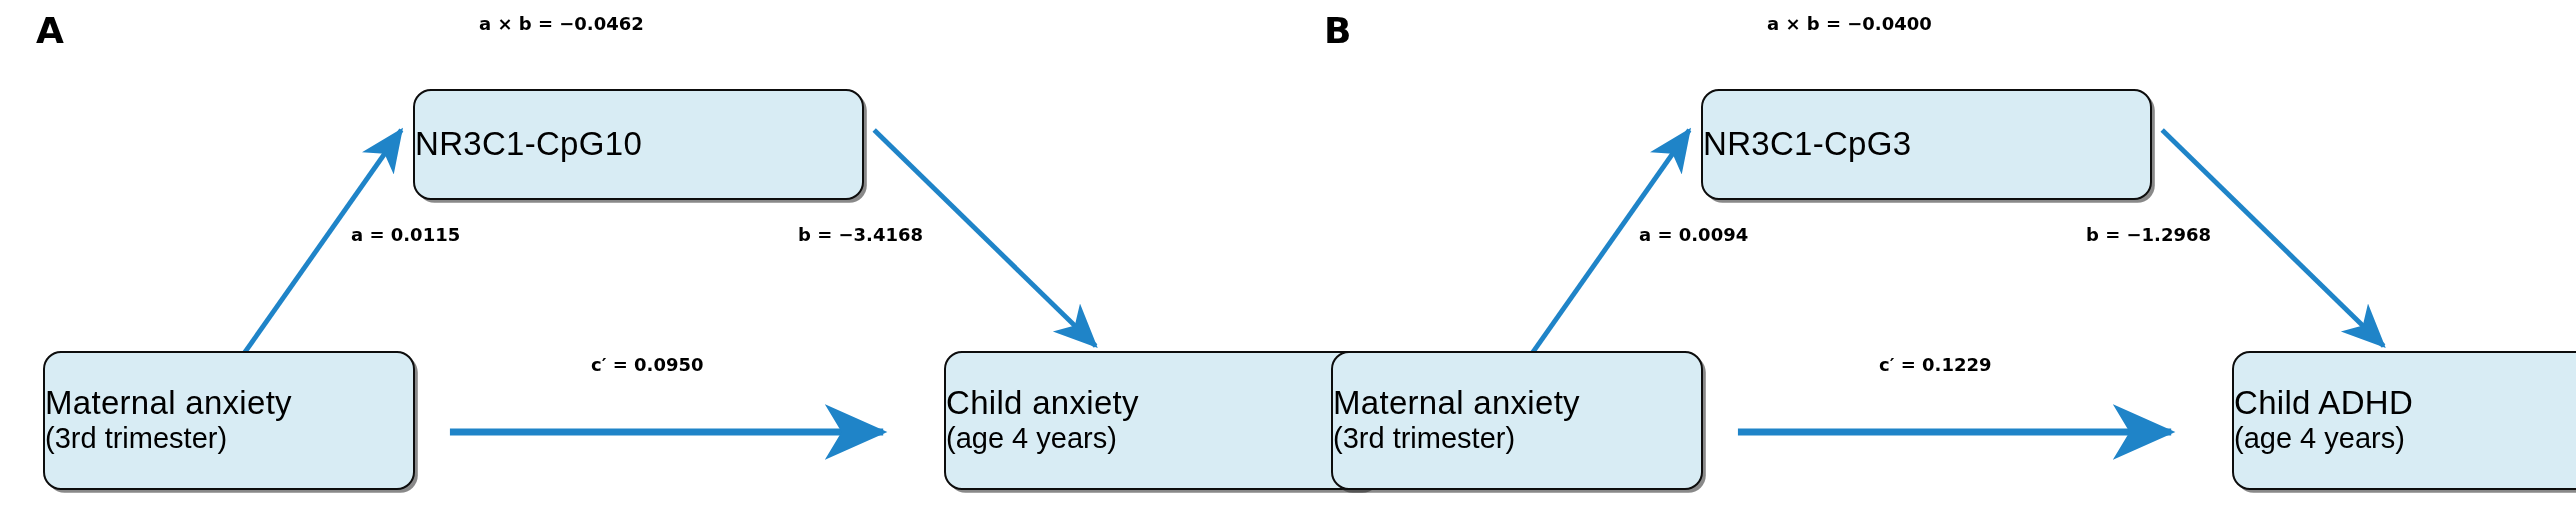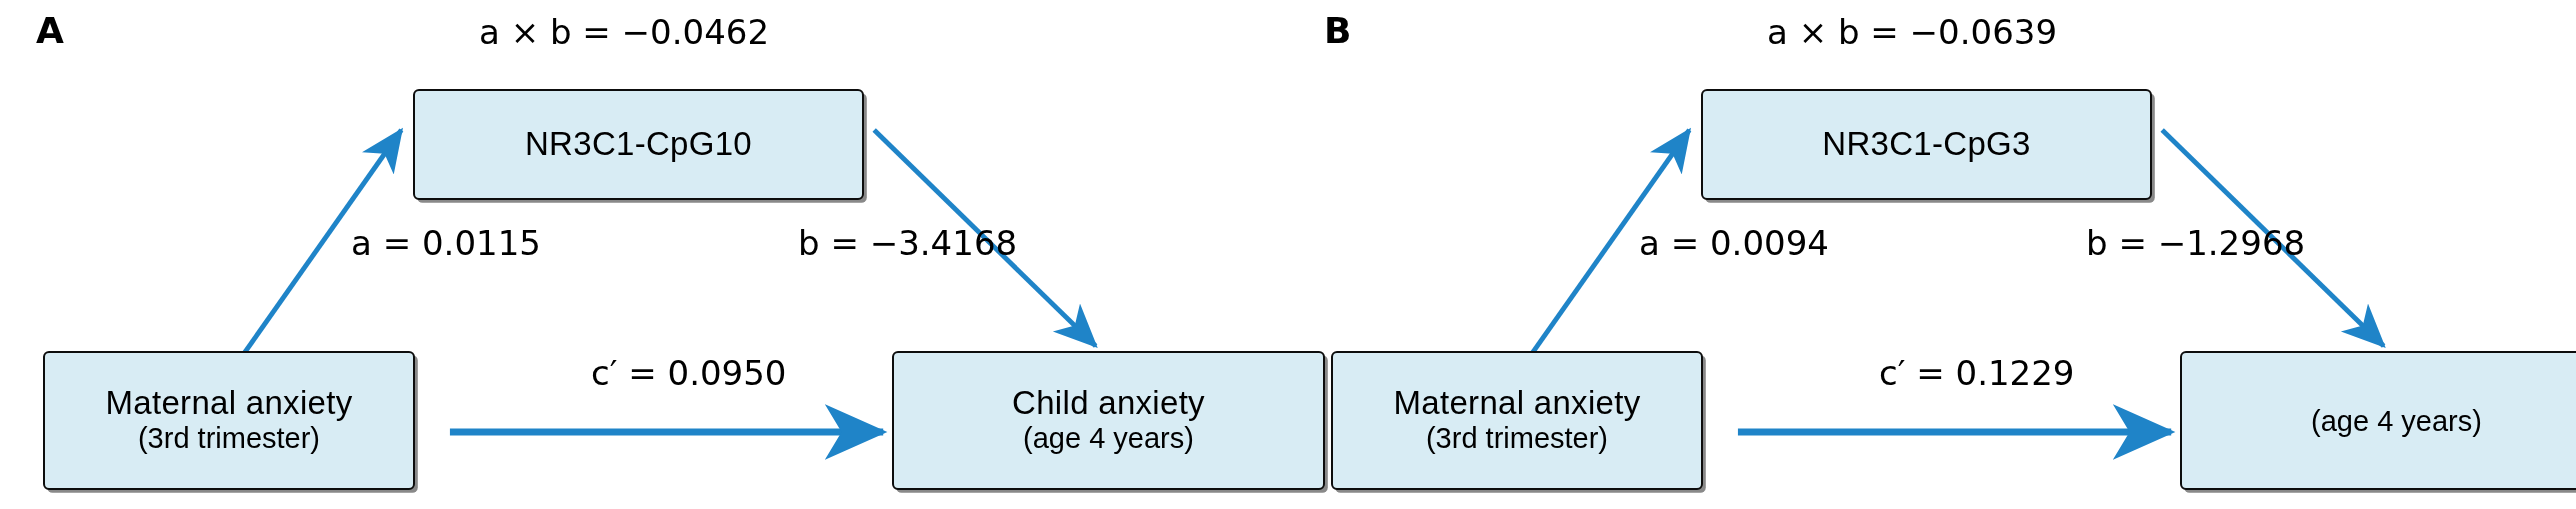--- a/index.html
+++ b/index.html
@@ -35,24 +35,24 @@
     font-size: 36px;
     color: #000000;
     line-height: 1;
   }
 
   .node {
     position: absolute;
     box-sizing: border-box;
     background: #d8ecf4;
     border: 2.8px solid #0d0d0d;
-    border-radius: 6px;
+    border-radius: 18px;
     display: flex;
     flex-direction: column;
-    align-items: center;
+    align-items: flex-start;
     justify-content: center;
     color: #000000;
     text-align: center;
     box-shadow: 3.5px 3.5px 0 -0.7px rgba(40,40,40,0.55);
   }
   .node-title {
     font-size: 33px;
     line-height: 1.04;
     letter-spacing: 0.3px;
     white-space: nowrap;
@@ -72,29 +72,29 @@
   }
   .predictor {
     width: 372px;
     height: 139px;
     left: 43px;
     top: 351px;
   }
   .outcome {
     width: 433px;
     height: 139px;
-    left: 892px;
+    left: 944px;
     top: 351px;
   }
 
   .coef {
     position: absolute;
     font-family: "DejaVu Sans", sans-serif;
-    font-weight: normal;
-    font-size: 34px;
+    font-weight: bold;
+    font-size: 18px;
     color: #000000;
     white-space: nowrap;
     line-height: 1;
   }
   .coef-indirect { top: 15.3px; left: 479px; }
   .coef-a        { top: 226px; left: 351px; }
   .coef-b        { top: 226px; left: 798px; }
   .coef-cprime   { top: 356px; left: 591px; }
 
   svg.arrows {
@@ -156,34 +156,35 @@
           <path d="M0,0 L9,4 L0,8 L2.4,4 z" fill="#1f84c8"></path>
         </marker>
       </defs>
       <line x1="352" y1="508" x2="578" y2="187" stroke="#1f84c8" stroke-width="7" marker-end="url(#ah-b)"></line>
       <line x1="1259" y1="187" x2="1578" y2="498" stroke="#1f84c8" stroke-width="7" marker-end="url(#ah-b)"></line>
       <line x1="648" y1="622" x2="1272" y2="622" stroke="#1f84c8" stroke-width="10" marker-end="url(#ah-b)"></line>
     </svg>
 
     <div class="panel-letter" style="left:36px; top:12.5px;">B</div>
 
-    <div class="coef coef-indirect">a × b = −0.0639</div>
+    <div class="coef coef-indirect">a × b = −0.0400</div>
 
     <div class="node mediator">
       <div class="node-title">NR3C1-CpG3</div>
     </div>
 
     <div class="coef coef-a">a = 0.0094</div>
     <div class="coef coef-b">b = −1.2968</div>
     <div class="coef coef-cprime">c′ = 0.1229</div>
 
     <div class="node predictor">
       <div class="node-title">Maternal anxiety</div>
       <div class="node-sub">(3rd trimester)</div>
     </div>
 
     <div class="node outcome">
+      <div class="node-title">Child ADHD</div>
       <div class="node-sub">(age 4 years)</div>
     </div>
   </div>
 
 </div>
 
 
 </body></html>

